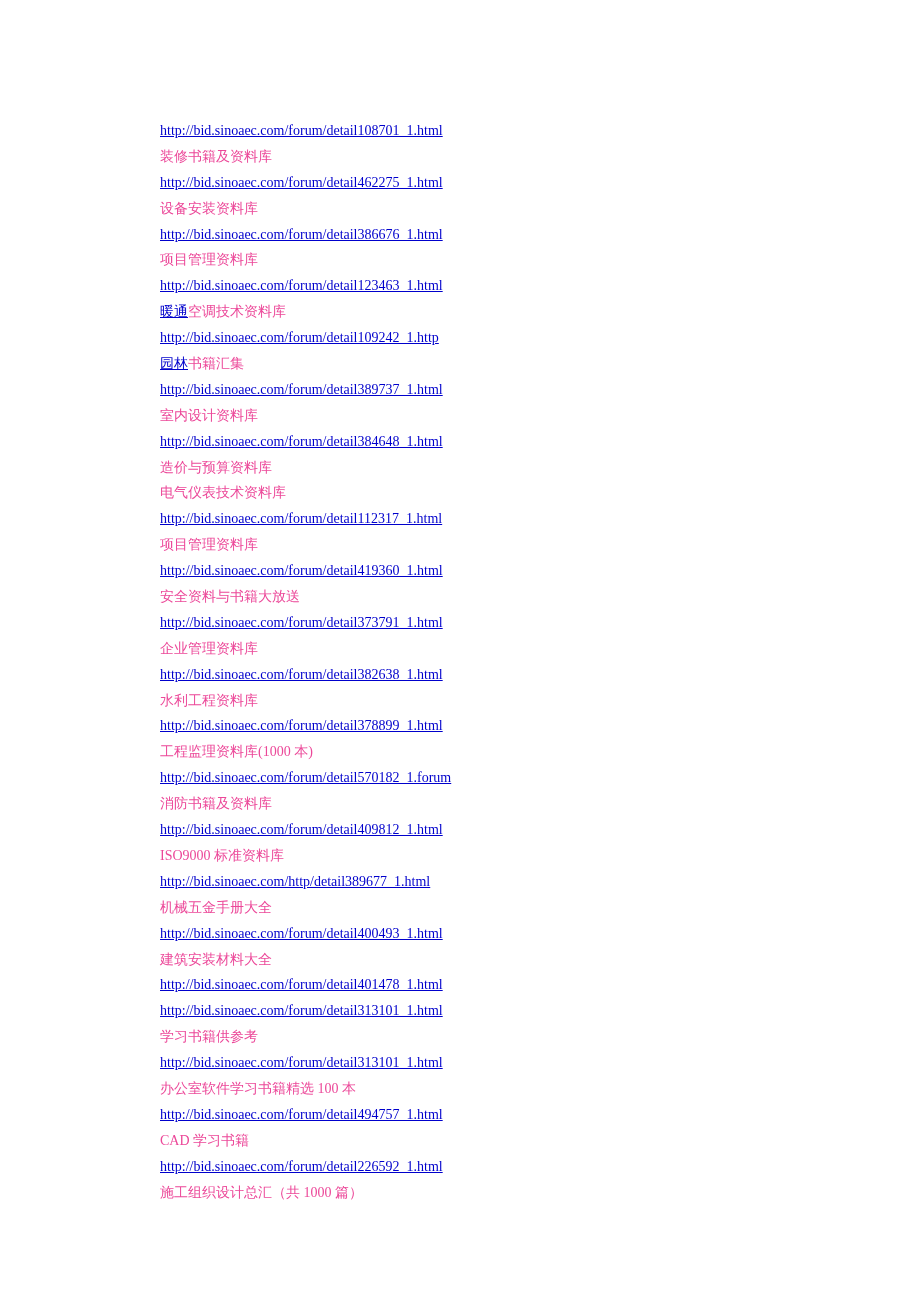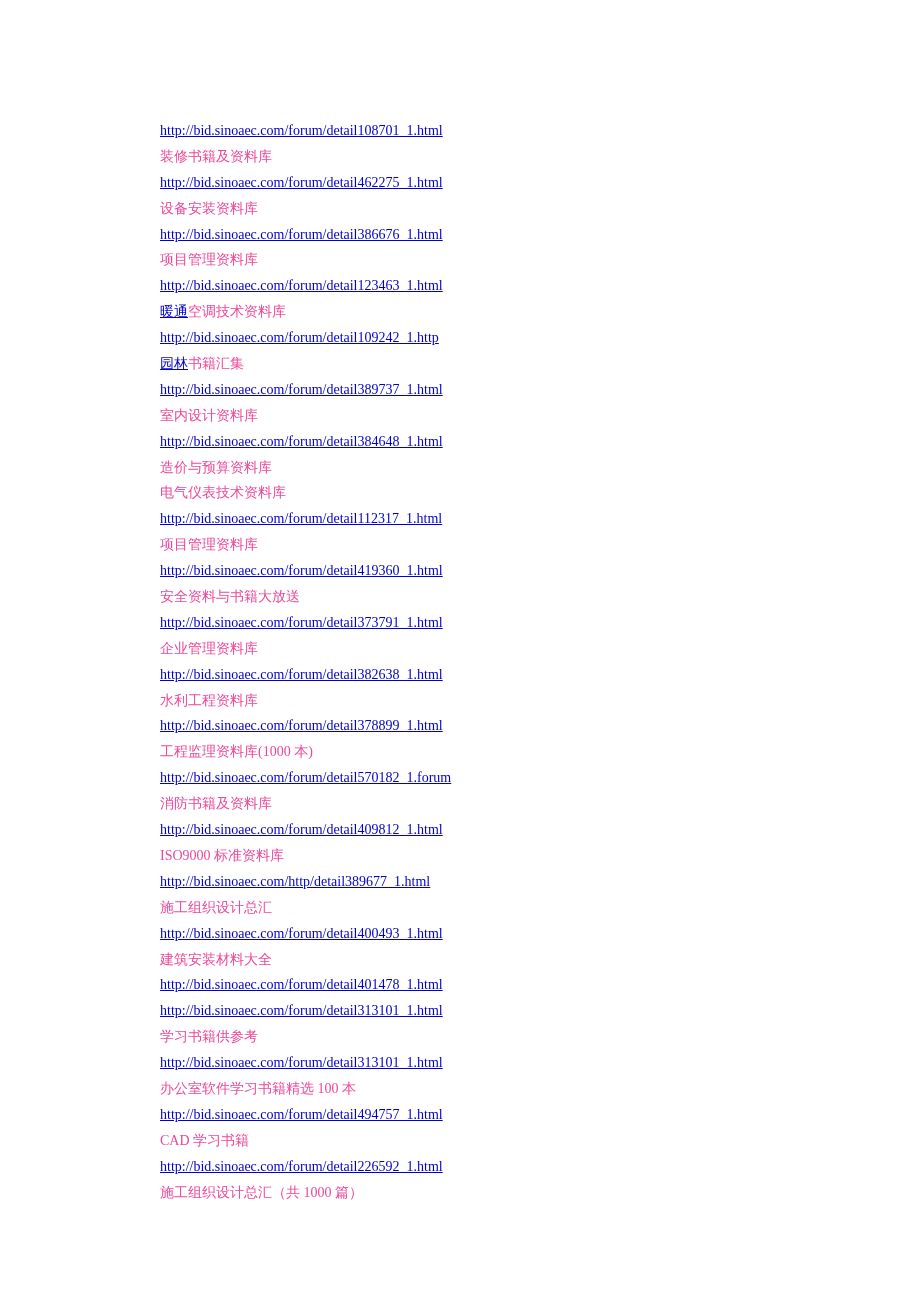--- a/index.html
+++ b/index.html
@@ -59,21 +59,21 @@
     <div class="row"><span class="label">企业管理资料库</span></div>
     <div class="row"><a class="link">http://bid.sinoaec.com/forum/detail382638_1.html</a></div>
     <div class="row"><span class="label">水利工程资料库</span></div>
     <div class="row"><a class="link">http://bid.sinoaec.com/forum/detail378899_1.html</a></div>
     <div class="row"><span class="label">工程监理资料库(1000 本)</span></div>
     <div class="row"><a class="link">http://bid.sinoaec.com/forum/detail570182_1.forum</a></div>
     <div class="row"><span class="label">消防书籍及资料库</span></div>
     <div class="row"><a class="link">http://bid.sinoaec.com/forum/detail409812_1.html</a></div>
     <div class="row"><span class="label">ISO9000 标准资料库</span></div>
     <div class="row"><a class="link">http://bid.sinoaec.com/http/detail389677_1.html</a></div>
-    <div class="row"><span class="label">施工组织设计总汇</span></div>
+    <div class="row"><span class="label">机械五金手册大全</span></div>
     <div class="row"><a class="link">http://bid.sinoaec.com/forum/detail400493_1.html</a></div>
     <div class="row"><span class="label">建筑安装材料大全</span></div>
     <div class="row"><a class="link">http://bid.sinoaec.com/forum/detail401478_1.html</a></div>
     <div class="row"><a class="link">http://bid.sinoaec.com/forum/detail313101_1.html</a></div>
     <div class="row"><span class="label">学习书籍供参考</span></div>
     <div class="row"><a class="link">http://bid.sinoaec.com/forum/detail313101_1.html</a></div>
     <div class="row"><span class="label">办公室软件学习书籍精选 100 本</span></div>
     <div class="row"><a class="link">http://bid.sinoaec.com/forum/detail494757_1.html</a></div>
     <div class="row"><span class="label">CAD 学习书籍</span></div>
     <div class="row"><a class="link">http://bid.sinoaec.com/forum/detail226592_1.html</a></div>

